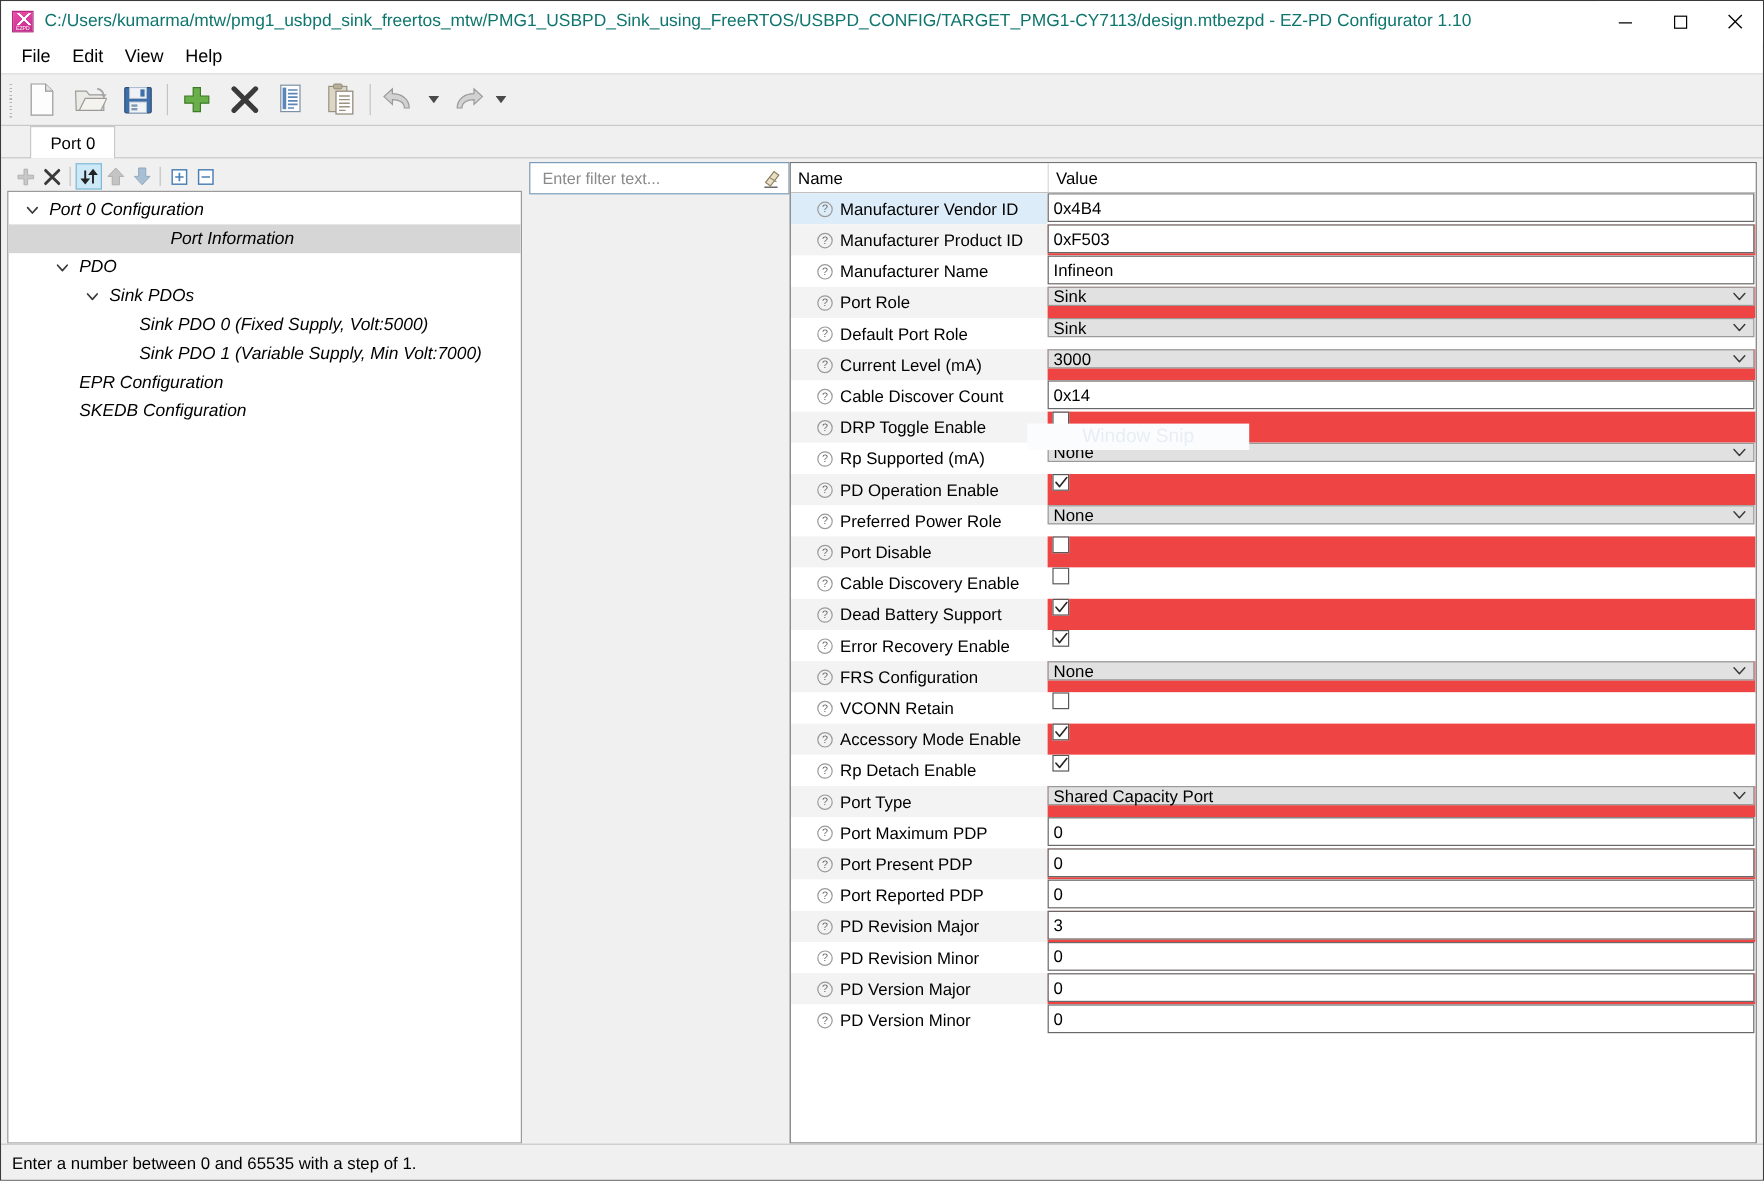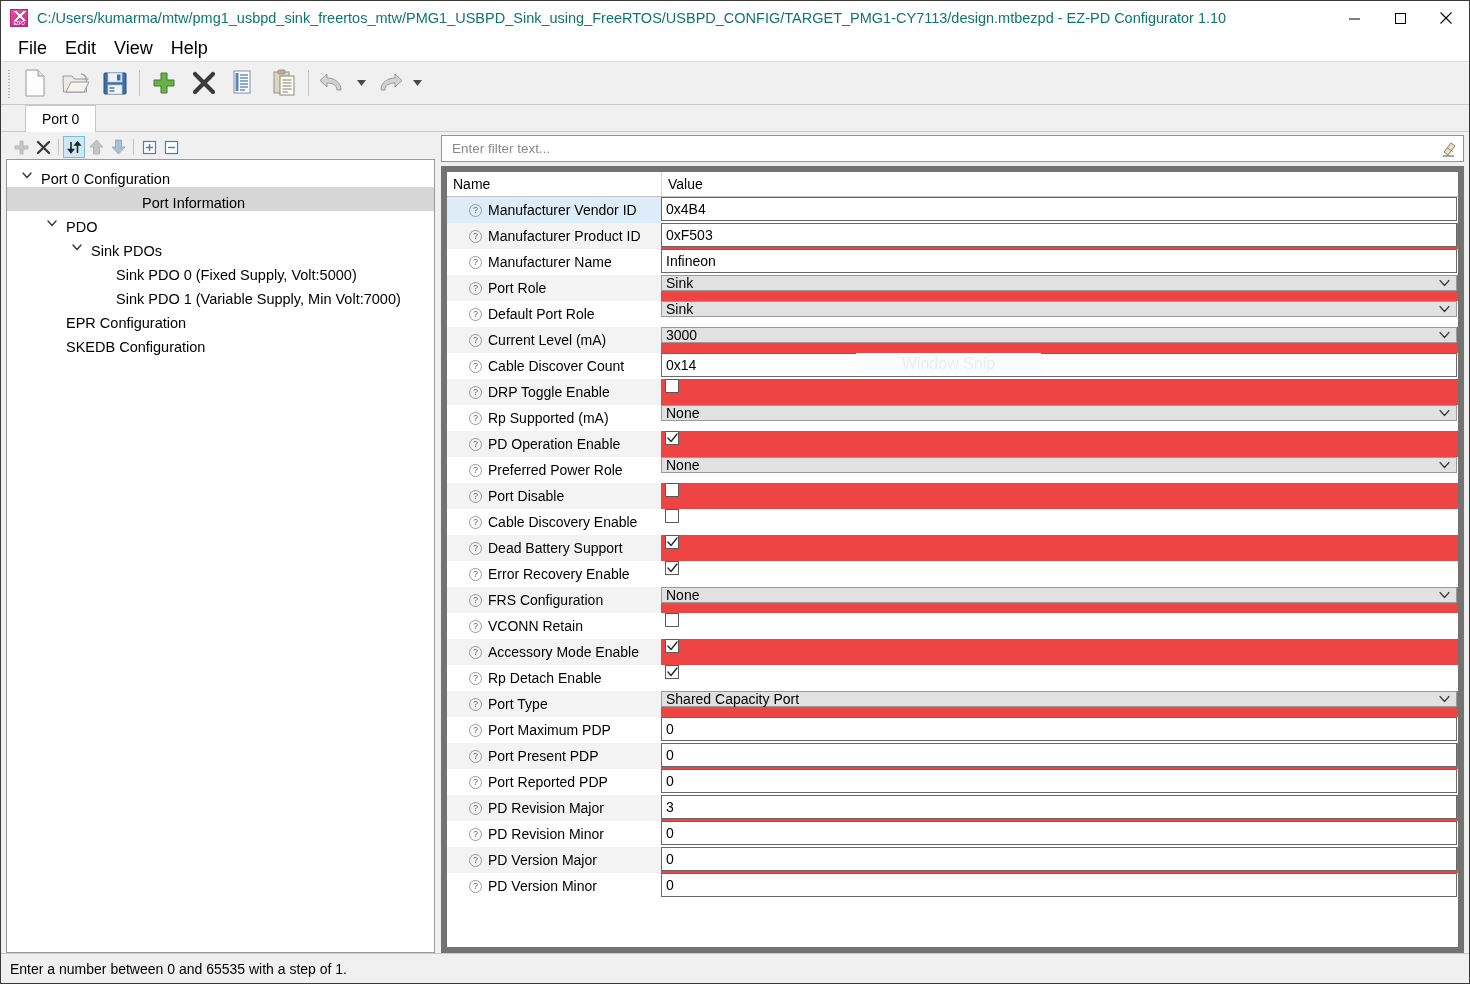--- a/index.html
+++ b/index.html
@@ -84,21 +84,21 @@
   
   .menubar {
     height: 26px; min-height: 26px;
     background: #ffffff;
     display: flex;
     align-items: center;
     padding-left: 8px;
   }
   .menu-item {
     padding: 2px 9px;
-    font-size: 18px;
+    font-size: 15px;
     color: #000;
     line-height: 18px;
   }
 
   
   .toolbar {
     height: 44px; min-height: 44px;
     background: #f0f0f0;
     border-top: 1px solid #dcdcdc;
     border-bottom: 1px solid #c8c8c8;
@@ -170,21 +170,21 @@
     width: 429px;
     min-width: 429px;
     display: flex;
     flex-direction: column;
     background: #f0f0f0;
   }
   .splitter { width: 6px; }
   .rightpane {
     flex: 1 1 auto;
     display: flex;
-    flex-direction: column;
+    flex-direction: row;
     min-width: 0;
   }
 
   
   .treetoolbar {
     height: 24px; min-height: 24px;
     display: flex;
     align-items: center;
     padding-left: 4px;
     background: #f0f0f0;
@@ -203,23 +203,24 @@
   .tree {
     flex: 1 1 auto;
     background: #ffffff;
     border: 1px solid #9a9a9a;
     overflow: hidden;
     padding-top: 3px;
   }
   .tree-row {
     height: 24px;
     display: flex;
-    align-items: flex-end;
+    align-items: center;
     font-size: 14.5px;
     white-space: nowrap;
+    font-style: italic;
   }
   .tree-row.selected { background: #d6d6d6; gap: 38px; }
   .tw { width: 24px; height: 24px; display: flex; align-items: center; justify-content: center; flex:0 0 auto;}
   .tree-label { padding-left: 2px; }
 
   
   .filterbox {
     height: 27px; min-height: 27px;
     background: #ffffff;
     border: 1px solid #7a9ab5;
@@ -236,21 +237,21 @@
     color: #000;
     background: transparent;
     height: 23px;
   }
   .filter-input::placeholder { color: #8a8a8a; }
 
   
   .proptable {
     flex: 1 1 auto;
     background: #ffffff;
-    border: 6px solid #737373;
+    border: 1px solid #737373;
     display: flex;
     flex-direction: column;
     min-height: 0;
     overflow: hidden;
   }
   .ptheader {
     height: 25px; min-height: 25px;
     display: flex;
     background: #ffffff;
     border-bottom: 1px solid #c0c0c0;

